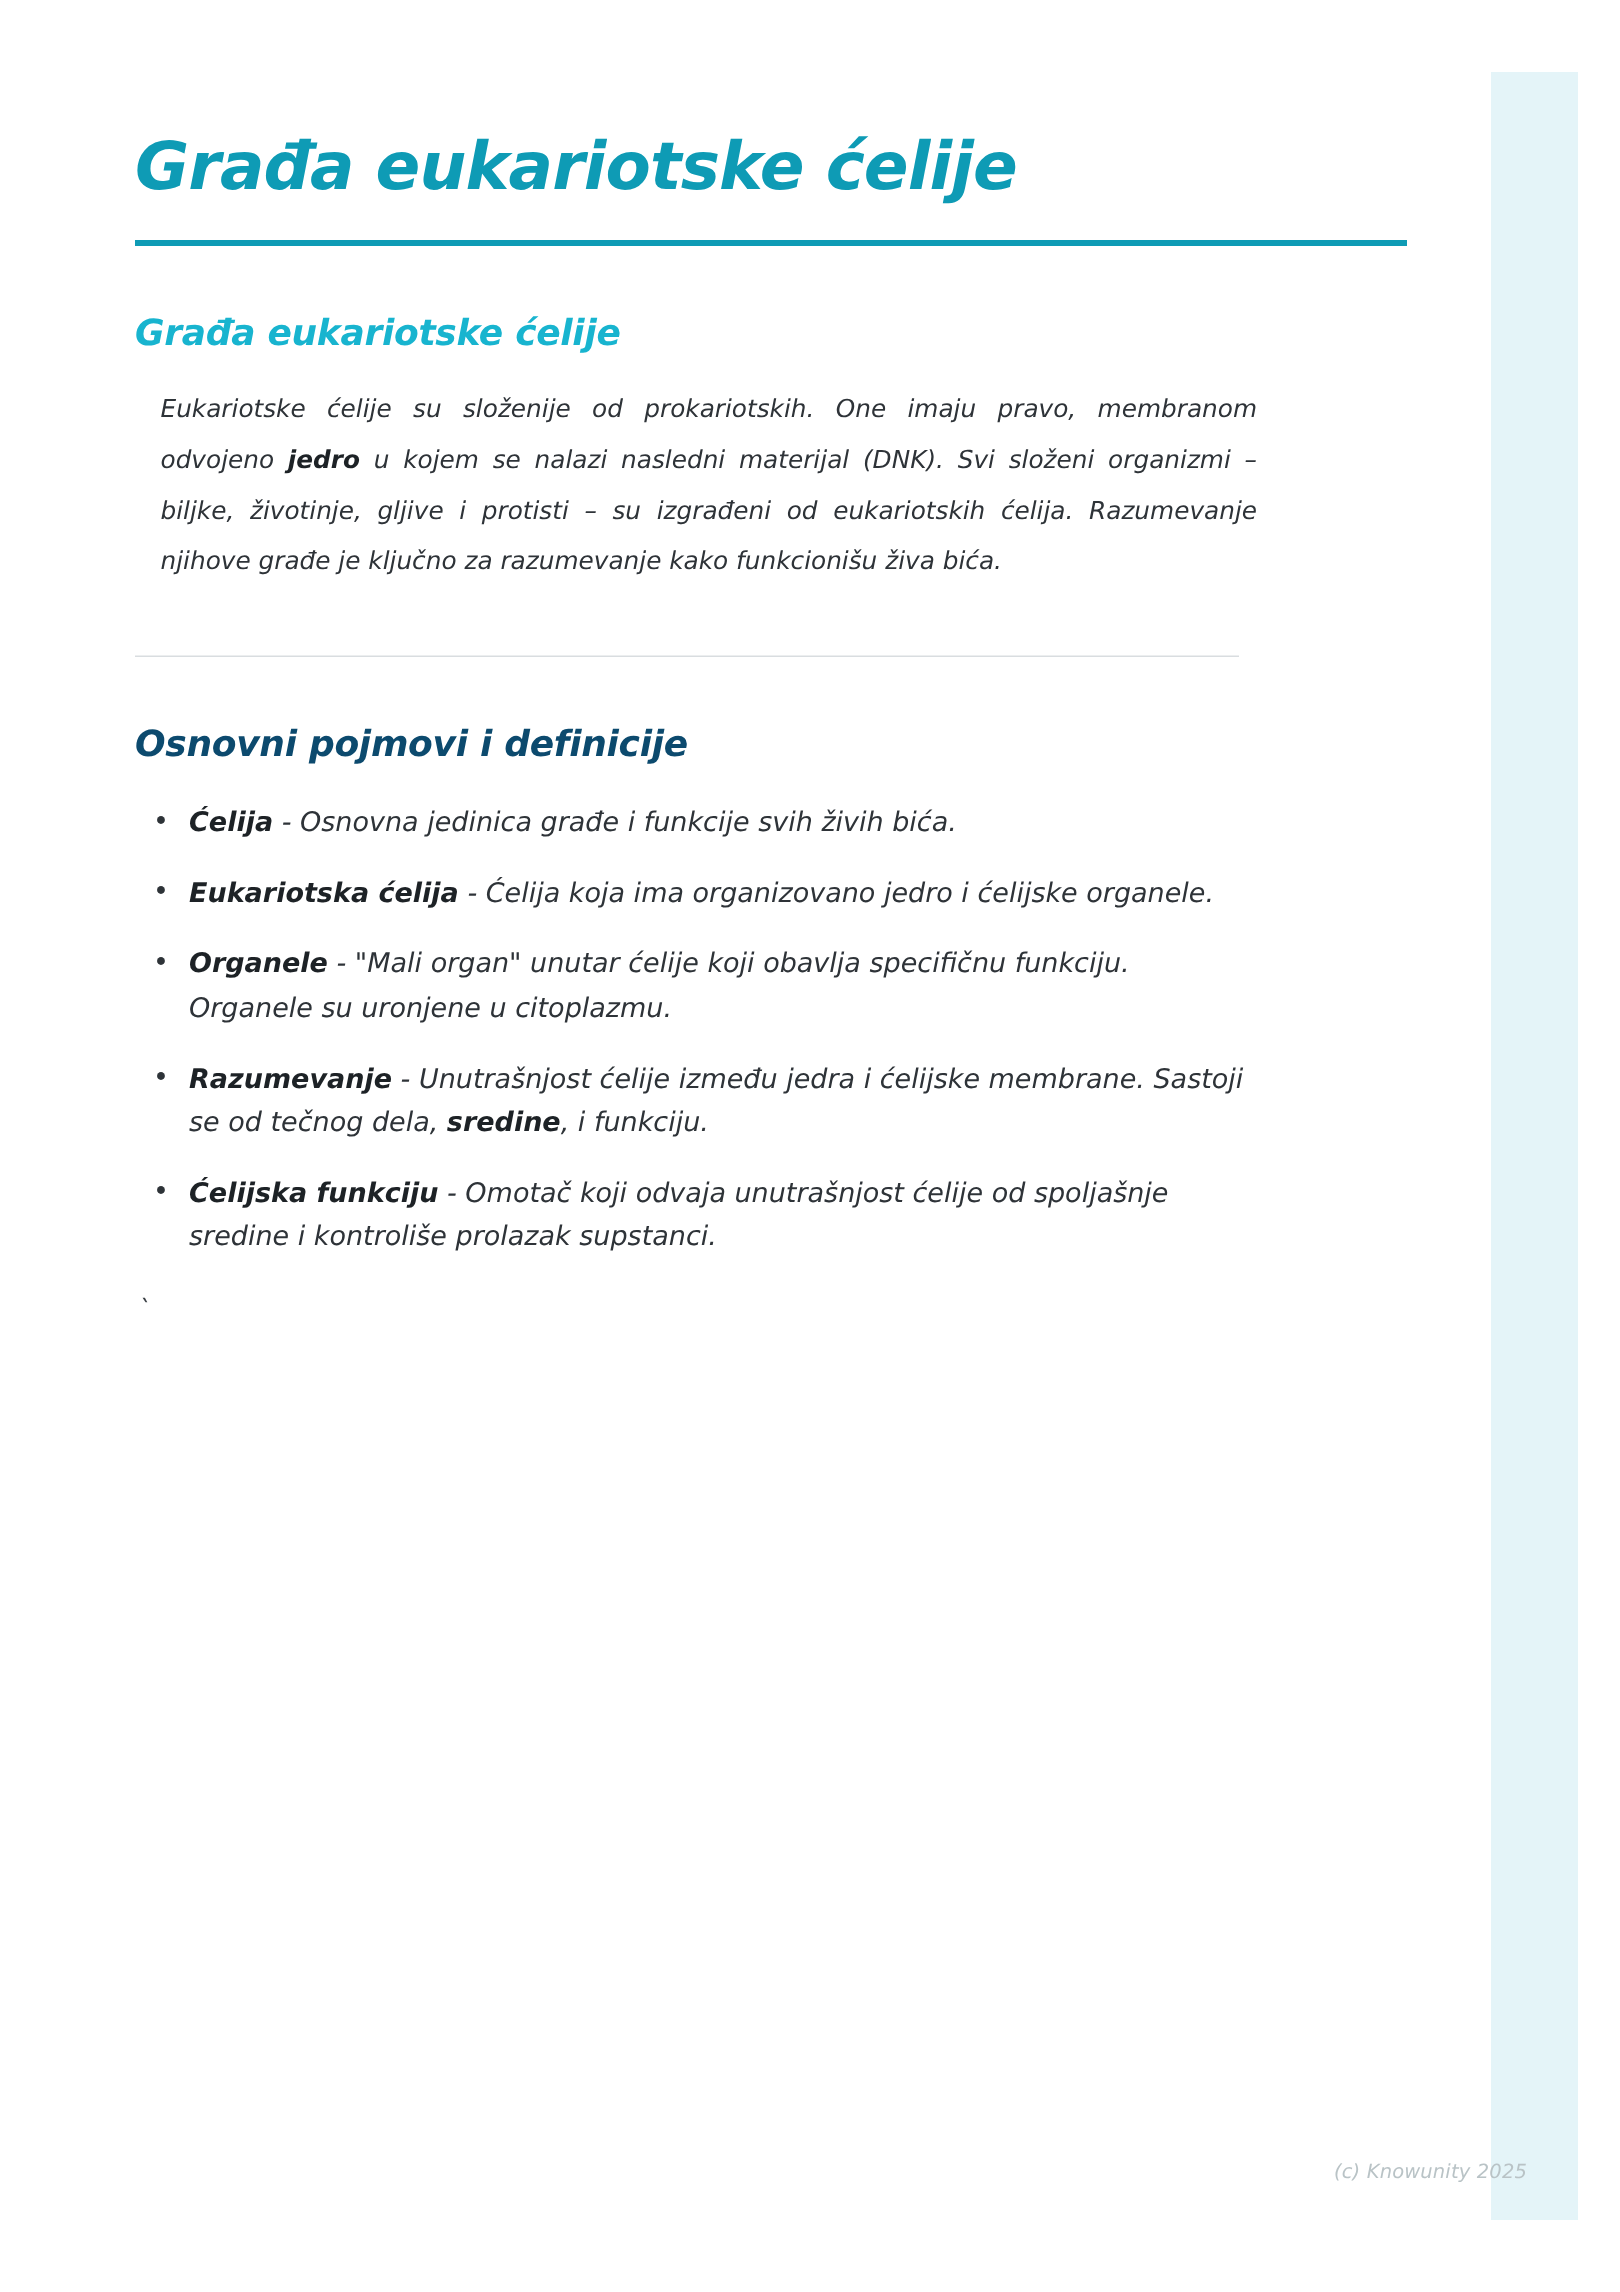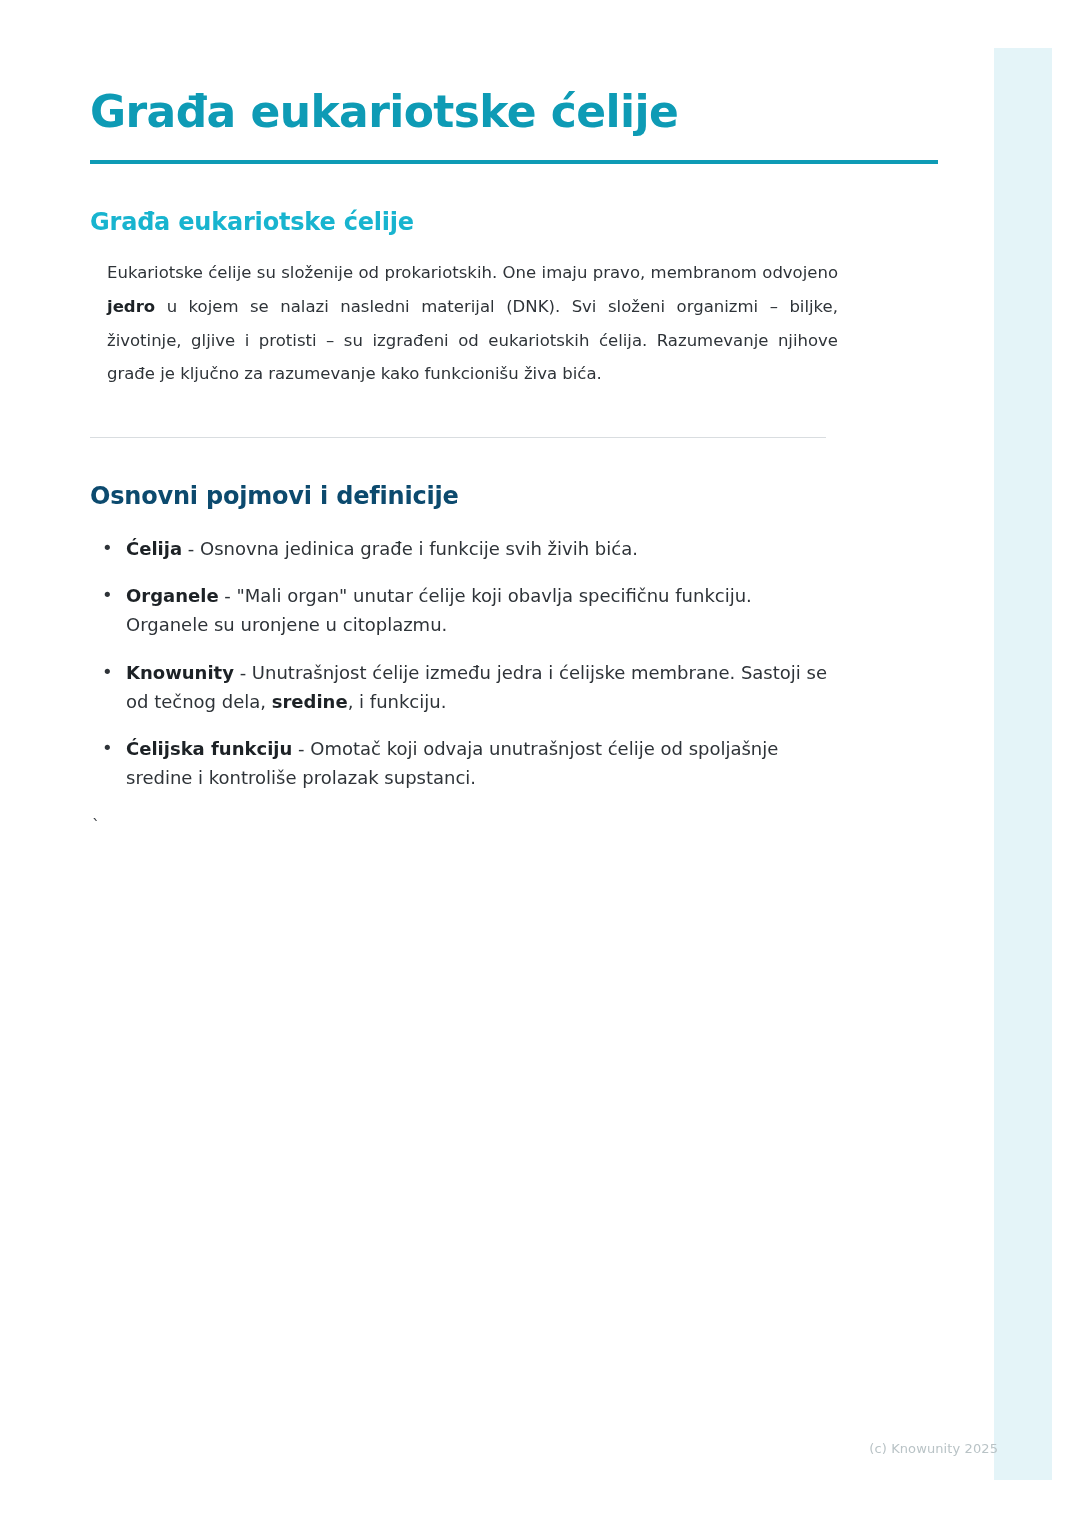--- a/index.html
+++ b/index.html
@@ -32,20 +32,21 @@
     height: 1432px;
     background: #ffffff;
   }
 
   .page {
     position: absolute;
     left: 0;
     top: 0;
     width: 1080px;
     height: 1528px;
+    font-style: italic;
   }
 
   .content {
     position: absolute;
     left: 90px;
     top: 86px;
     width: 748px;
   }
 
   h1.doc-title {
@@ -121,21 +122,21 @@
   .stray-mark {
     margin-top: 26px;
     margin-left: 2px;
     font-size: 16px;
     color: #3a3f44;
     line-height: 1;
   }
 
   .footer-credit {
     position: absolute;
-    right: 82px;
+    right: 62px;
     bottom: 72px;
     font-size: 13px;
     color: #b9c3c6;
     font-family: "DejaVu Sans", "Liberation Sans", sans-serif;
     letter-spacing: 0.1px;
   }
 </style>
 </head>
 <body>
 
@@ -157,24 +158,27 @@
 
     <div class="divider"></div>
 
     <h2 class="section-title">Osnovni pojmovi i definicije</h2>
 
     <ul class="term-list">
       <li>
         <b>Ćelija</b><span> - Osnovna jedinica građe i funkcije svih živih bića.</span>
       </li>
       <li>
+        <b>Eukariotska ćelija</b><span> - Ćelija koja ima organizovano jedro i ćelijske organele.</span>
+      </li>
+      <li>
         <b>Organele</b><span> - "Mali organ" unutar ćelije koji obavlja specifičnu funkciju. Organele su uronjene u citoplazmu.</span>
       </li>
       <li>
-        <b>Knowunity</b><span> - Unutrašnjost ćelije između jedra i ćelijske membrane. Sastoji se od tečnog dela, </span><b>sredine</b><span>, i funkciju.</span>
+        <b>Razumevanje</b><span> - Unutrašnjost ćelije između jedra i ćelijske membrane. Sastoji se od tečnog dela, </span><b>sredine</b><span>, i funkciju.</span>
       </li>
       <li>
         <b>Ćelijska funkciju</b><span> - Omotač koji odvaja unutrašnjost ćelije od spoljašnje sredine i kontroliše prolazak supstanci.</span>
       </li>
     </ul>
 
     <div class="stray-mark">`</div>
 
   </div>
 

